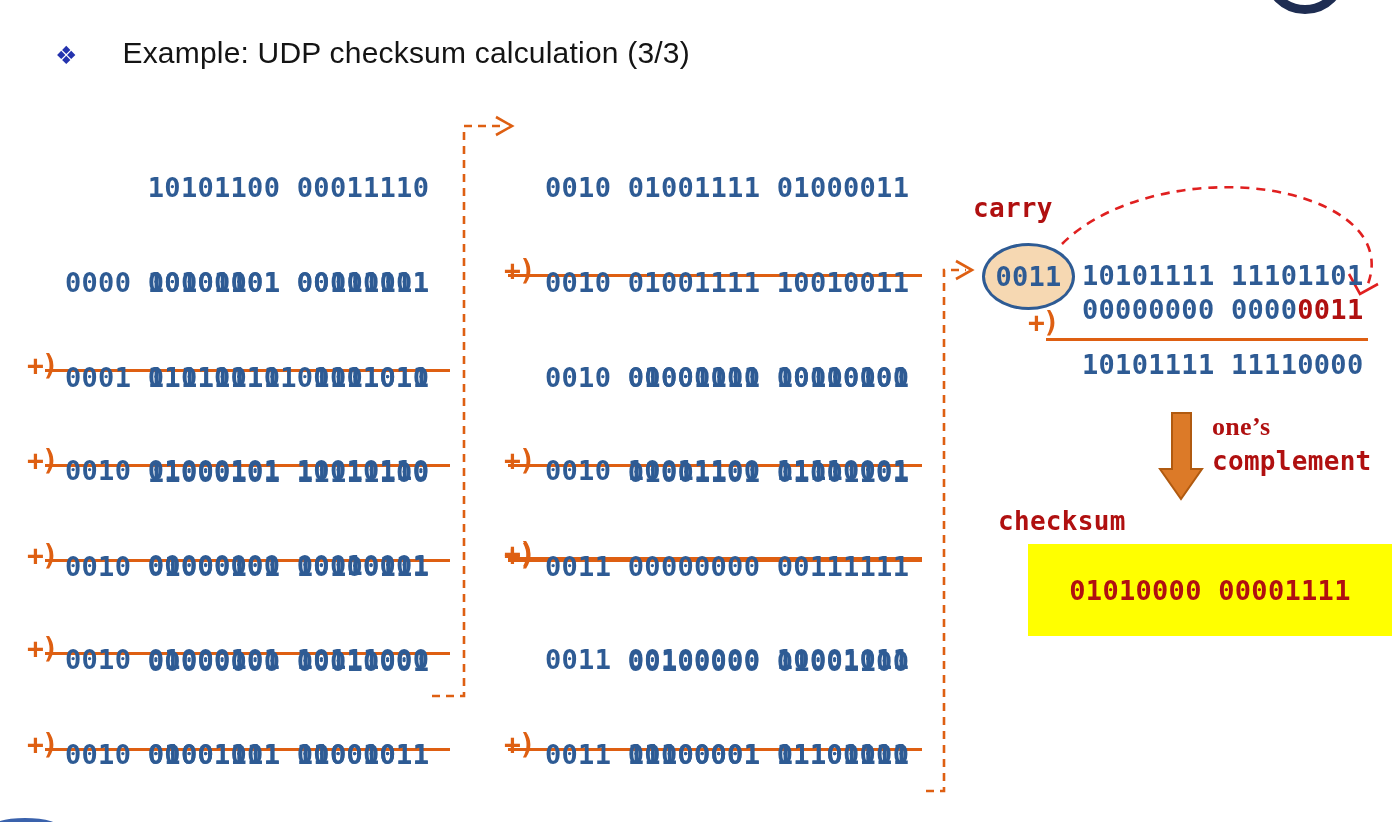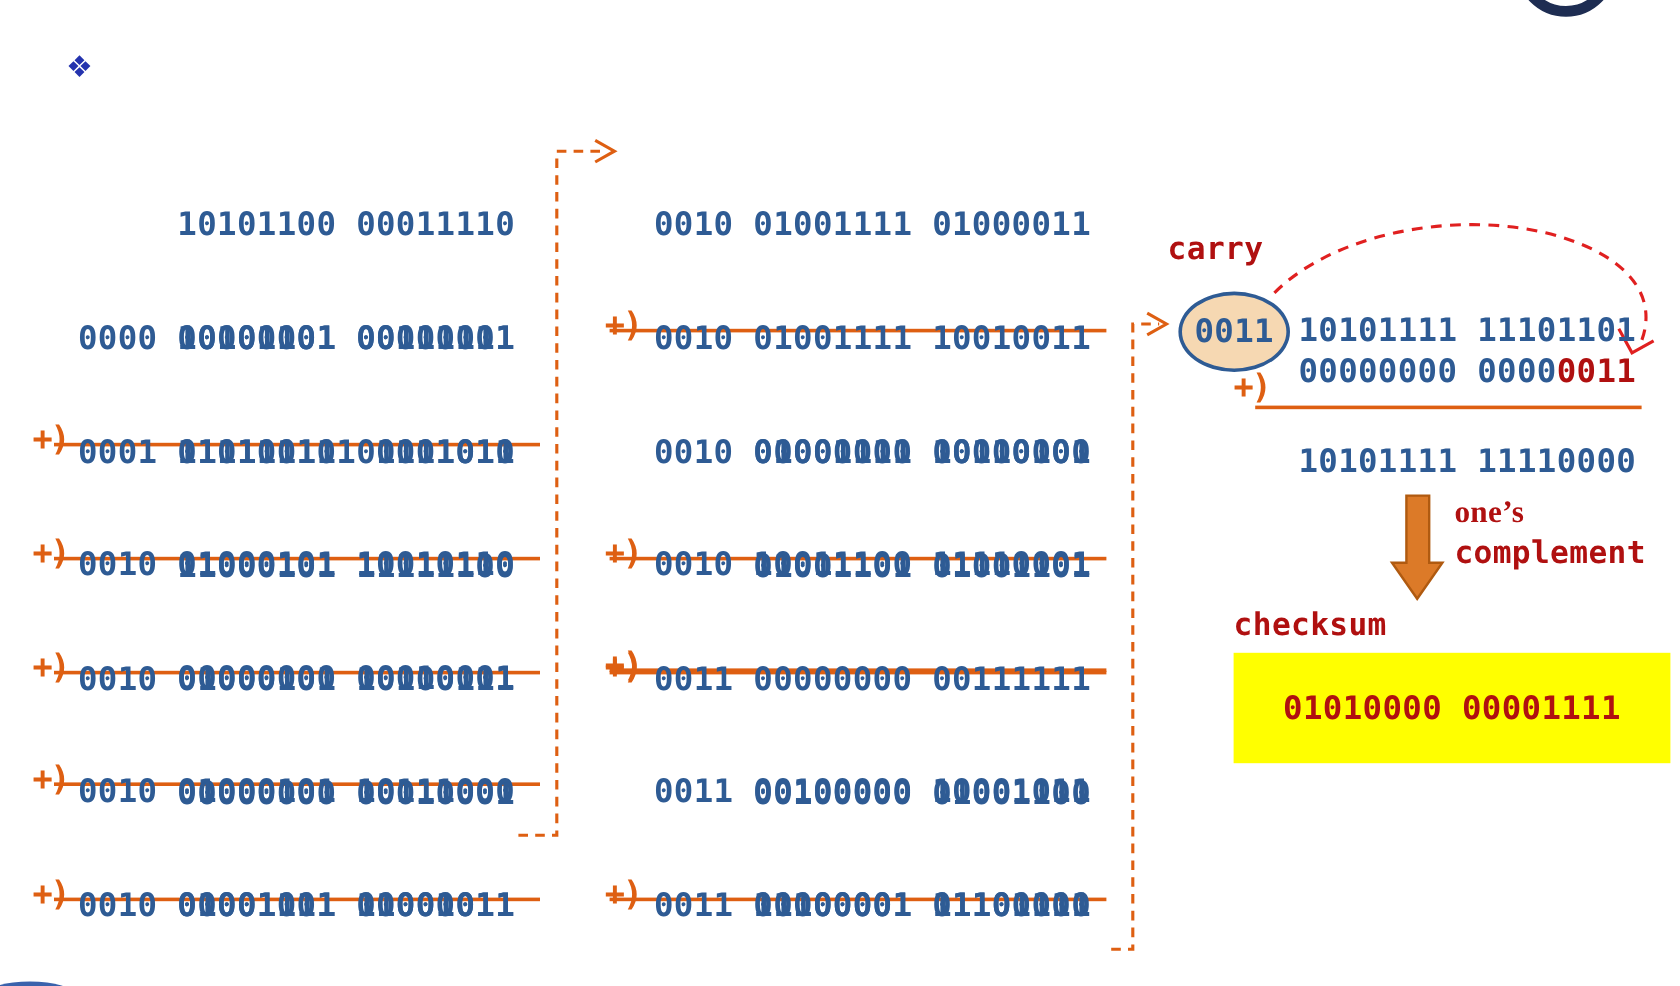--- a/index.html
+++ b/index.html
@@ -46,20 +46,21 @@
         border-radius:50%;background:#3a62ac;}
 </style>
 </head>
 <body>
 
 <div class="logo-top"></div>
 <div class="logo-bottom"></div>
 
 <div class="title-row">
   <span class="bullet">❖</span>
+  <h1 class="ptitle">Example: UDP checksum calculation (3/3)</h1>
 </div>
 
 <svg class="overlay" width="1400" height="822" viewBox="0 0 1400 822">
 
   <path d="M 432 696 H 464 V 126 H 506" fill="none" stroke="#de5f12" stroke-width="2.6" stroke-dasharray="8 6"></path>
   <path d="M 496 117 L 512 126 L 496 135" fill="none" stroke="#de5f12" stroke-width="2.6"></path>
 
   <path d="M 926 791 H 944 V 270 H 966" fill="none" stroke="#de5f12" stroke-width="2.6" stroke-dasharray="8 6"></path>
   <path d="M 956 261 L 972 270 L 956 279" fill="none" stroke="#de5f12" stroke-width="2.6"></path>
 
@@ -145,21 +146,21 @@
 </div>
 
 <div class="abs redtxt" style="left:973px;top:193px;">carry</div>
 <div class="abs carry-ellipse">
   <span class="mono">0011</span>
 </div>
 <div class="abs mono" style="left:1082px;top:259px;line-height:33px;">10101111 11101101</div>
 <div class="abs mono" style="left:1082px;top:293px;line-height:33px;"><span>00000000 0000</span><span class="red">0011</span></div>
 <div class="abs r-plus">+)</div>
 <div class="abs r-rule"></div>
-<div class="abs mono" style="left:1082px;top:368px;line-height:33px;">10101111 11110000</div>
+<div class="abs mono" style="left:1082px;top:348px;line-height:33px;">10101111 11110000</div>
 
 <div class="abs redtxt" style="left:1212px;top:412px;font-family:Liberation Serif, serif;">one’s</div>
 <div class="abs redtxt" style="left:1212px;top:446px;">complement</div>
 
-<div class="abs redtxt" style="left:1028px;top:506px;">checksum</div>
+<div class="abs redtxt" style="left:998px;top:506px;">checksum</div>
 <div class="abs checksum-box">
   <span class="mono red" style="font-size:27px;">01010000 00001111</span>
 </div>
 
 </body></html>

